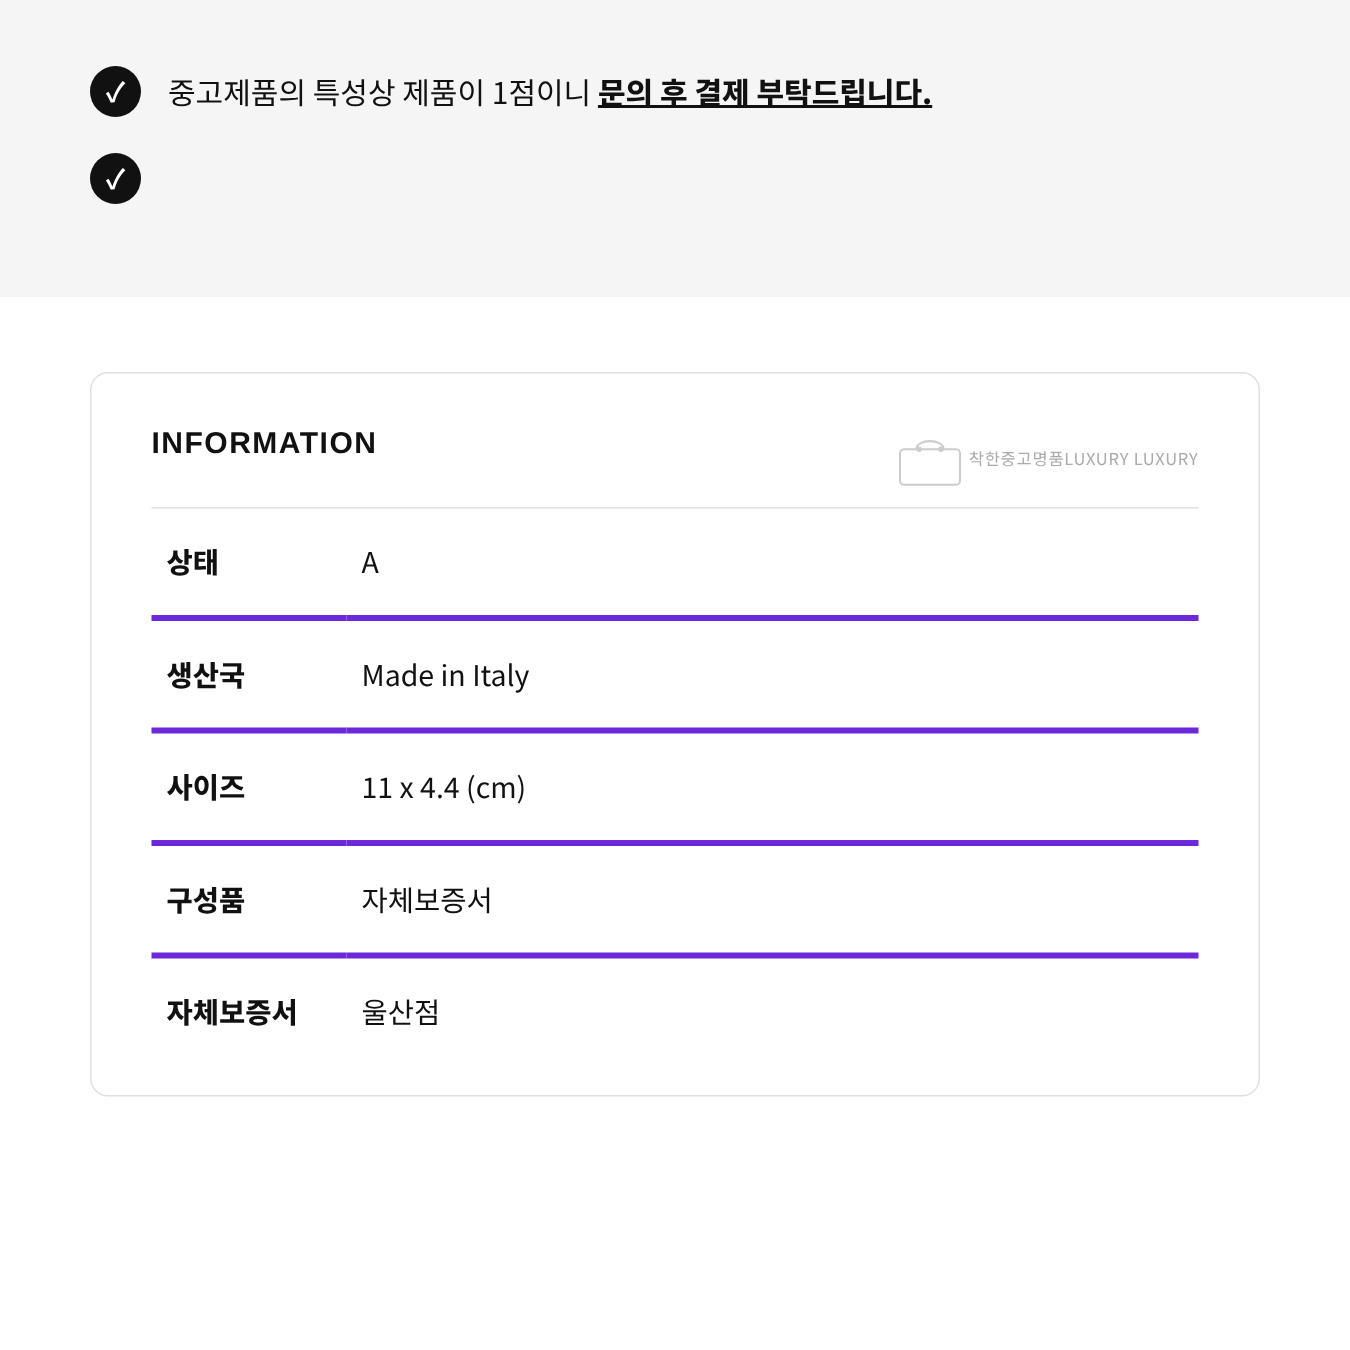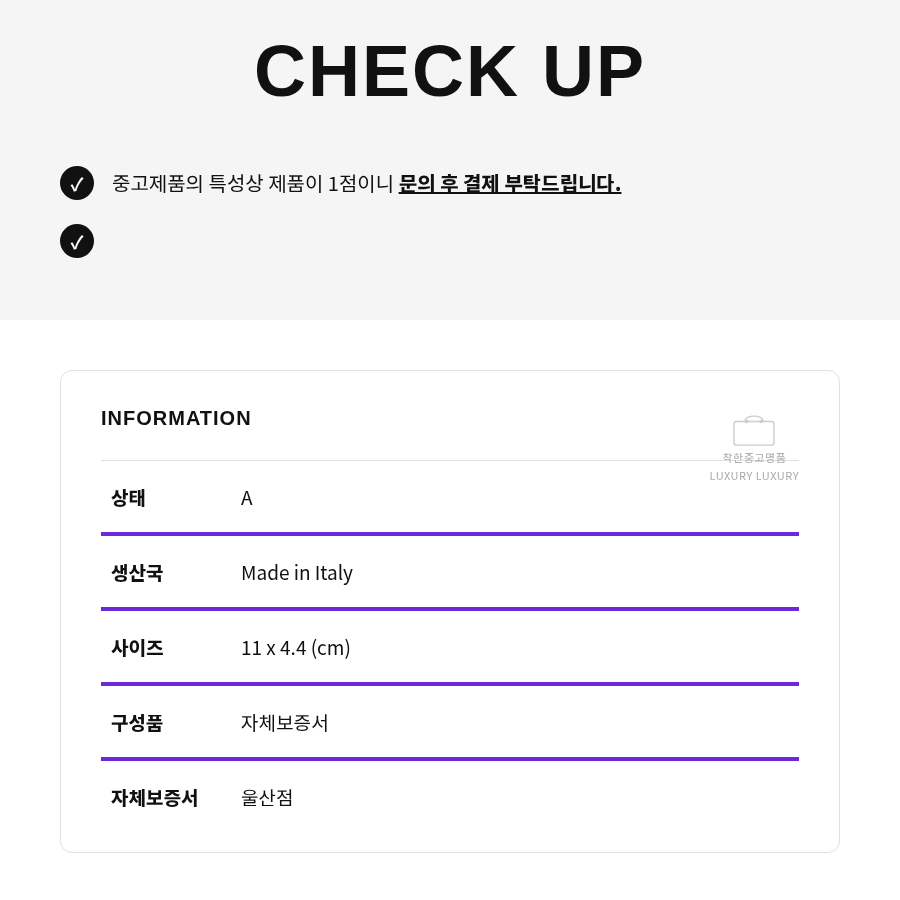--- a/index.html
+++ b/index.html
@@ -96,21 +96,20 @@
       color: #111111;
       margin-bottom: 30px;
       font-family: -apple-system, BlinkMacSystemFont, 'Arial Black', sans-serif;
     }
 
     .brand-logo {
       position: absolute;
       top: 36px;
       right: 40px;
       display: flex;
-      flex-direction: column;
       align-items: center;
     }
 
     .brand-logo-icon {
       width: 52px;
       height: 40px;
       position: relative;
     }
 
     .brand-logo-text {
@@ -149,21 +148,20 @@
 
     .info-value {
       color: #111111;
       font-weight: 400;
     }
   </style>
 </head>
 <body>
 
 <div class="header-section">
-  <h1 class="page-title">CHECK UP</h1>
 
   <ul class="checklist">
     <li class="checklist-item">
       <span class="check-icon"></span>
       <span class="checklist-text">
         중고제품의 특성상 제품이 1점이니 <span class="highlight">문의 후 결제 부탁드립니다.</span>
       </span>
     </li>
     <li class="checklist-item">
       <span class="check-icon"></span>

